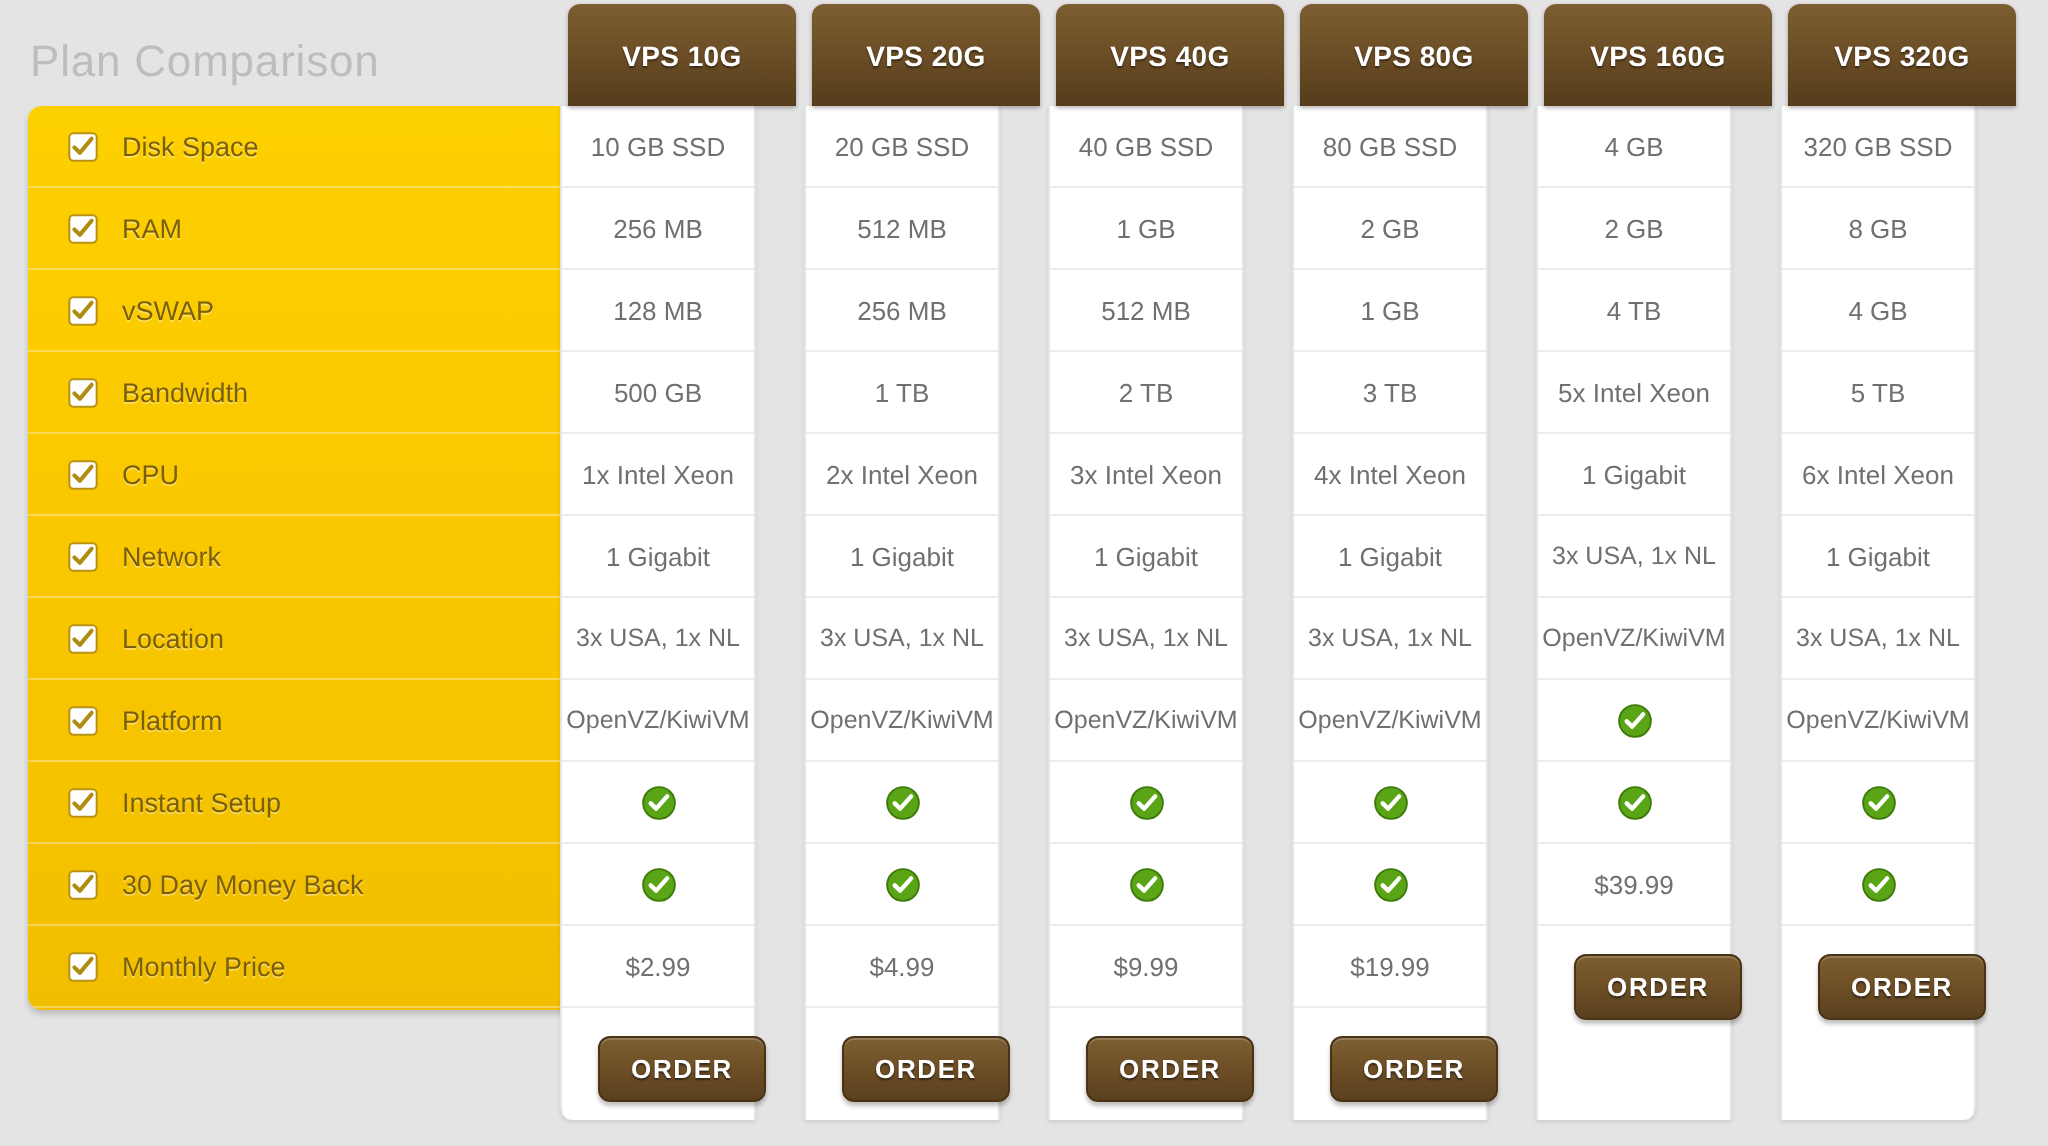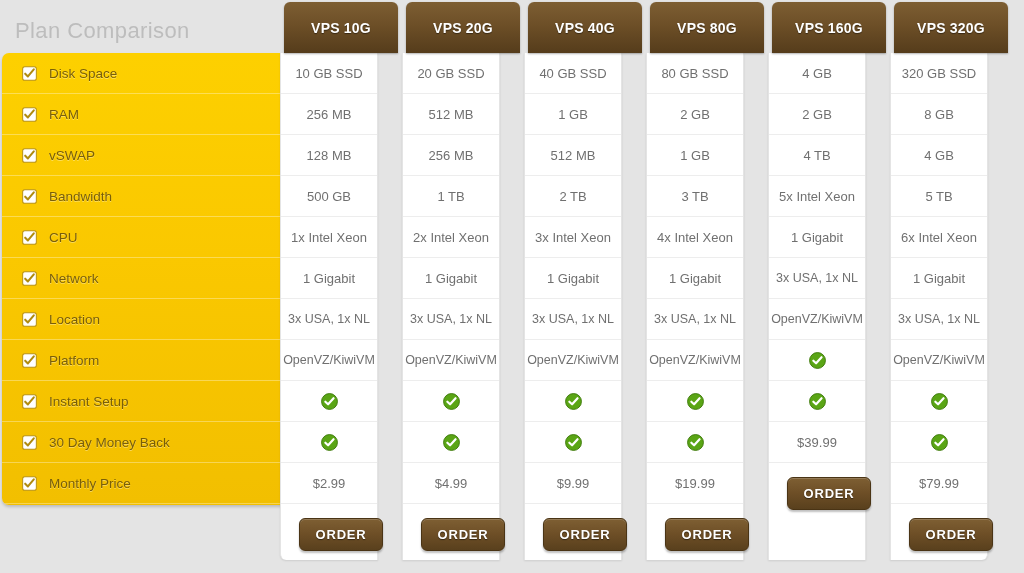--- a/index.html
+++ b/index.html
@@ -22,21 +22,21 @@
     top: 18px;
     font-size: 22px;
     color: #bdbdbd;
     letter-spacing: 0.4px;
     white-space: nowrap;
   }
 
   
   #sidebar {
     position: absolute;
-    left: 2px;
+    left: 14px;
     top: 53px;
     width: 281px;
     height: 452px;
     background: linear-gradient(to bottom, #fdd000 0%, #fac800 45%, #f2bf00 100%);
     border-radius: 7px 0 0 7px;
     box-shadow: 0 2px 3px rgba(0,0,0,0.18);
     box-sizing: border-box;
     overflow: hidden;
   }
   .feature-row {
@@ -400,20 +400,19 @@
             <circle cx="9" cy="9" r="8.4" fill="#5aa515" stroke="#3f7a0c" stroke-width="1"></circle>
             <path d="M4.6 9.2 L7.5 12.0 L13.3 5.5" fill="none" stroke="#ffffff" stroke-width="2.3" stroke-linecap="round" stroke-linejoin="round"></path>
           </svg>
         </div>
         <div class="cell check-cell">
           <svg class="green-check" viewBox="0 0 18 18">
             <circle cx="9" cy="9" r="8.4" fill="#5aa515" stroke="#3f7a0c" stroke-width="1"></circle>
             <path d="M4.6 9.2 L7.5 12.0 L13.3 5.5" fill="none" stroke="#ffffff" stroke-width="2.3" stroke-linecap="round" stroke-linejoin="round"></path>
           </svg>
         </div>
-        <div class="cell">$79.99</div>
         <div class="order-cell">
           <div class="order-btn">ORDER</div>
         </div>
       </div>
       <div class="plan-header">VPS 320G</div>
     </div>
   </div>
 
 </body></html>

